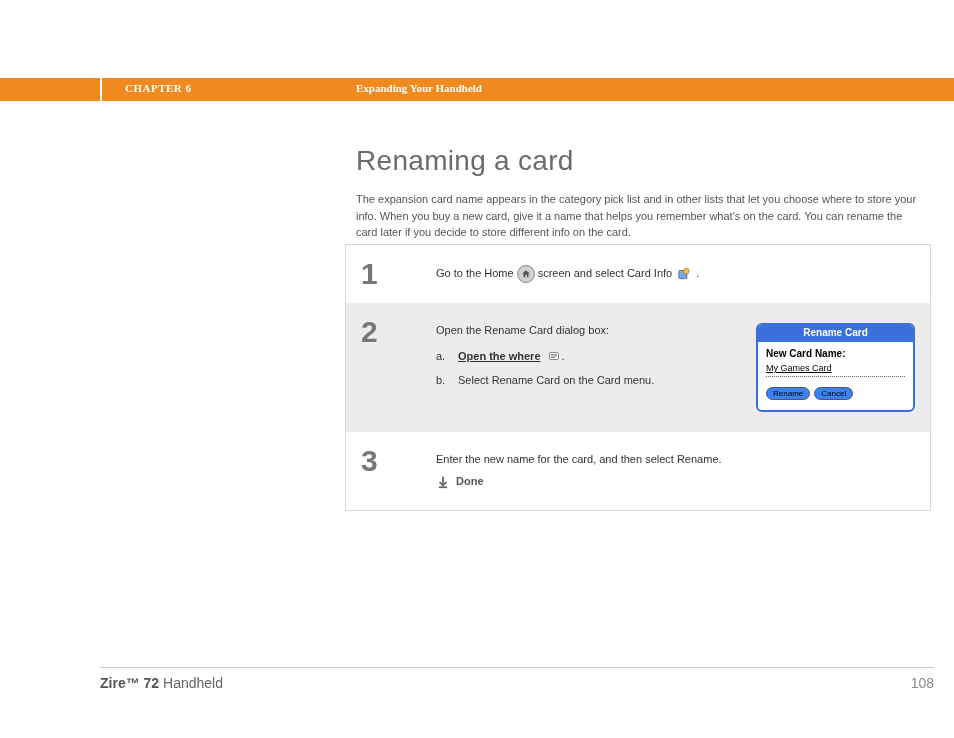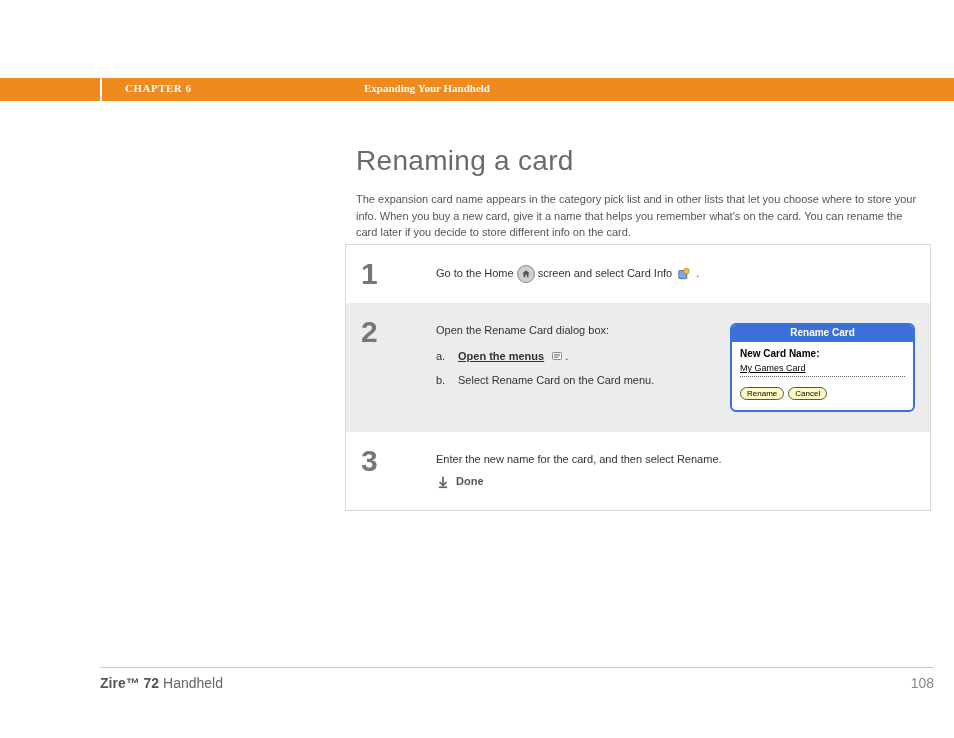--- a/index.html
+++ b/index.html
@@ -2,48 +2,48 @@
 <html><head>
 <meta charset="utf-8">
 <style>
   * { box-sizing: border-box; margin: 0; padding: 0; }
   html, body { width: 954px; height: 738px; font-family: Arial, Helvetica, sans-serif; background: #fff; color: #333; }
   .page { width: 954px; height: 738px; position: relative; }
   .header-bar { position: absolute; top: 78px; left: 0; width: 954px; height: 23px; font-family: Liberation Serif, serif; }
   .bar-orange1 { position: absolute; left: 0; top: 0; width: 100px; height: 23px; background: #f08a1e; }
   .bar-orange2 { position: absolute; left: 102px; top: 0; width: 852px; height: 23px; background: #f08a1e; }
   .chapter-label { position: absolute; left: 125px; top: 4px; color: #fff; font-weight: bold; font-size: 11px; letter-spacing: 0.5px; }
-  .section-label { position: absolute; left: 364px; top: 4px; color: #fff; font-weight: bold; font-size: 11px; }
+  .section-label { position: absolute; left: 356px; top: 4px; color: #fff; font-weight: bold; font-size: 11px; }
   .content { position: absolute; left: 356px; top: 145px; width: 565px; }
   .title { font-size: 28px; font-weight: normal; color: #6b6b6b; margin-bottom: 14px; letter-spacing: 0.3px; }
   .intro { font-size: 11px; line-height: 1.5; color: #555; }
   .steps-box { position: absolute; left: 345px; top: 244px; width: 586px; border: 1px solid #d8d8d8; }
   .step { display: flex; align-items: flex-start; }
   .step-light { background: #ffffff; }
   .step-dark { background: #ececec; }
   .step-num-col { width: 90px; padding: 14px 0 14px 15px; }
   .step-num { font-size: 30px; font-weight: bold; color: #777; line-height: 1; }
   .step-body { flex: 1; padding: 20px 15px 20px 0; font-size: 11px; color: #333; line-height: 1.45; display: flex; gap: 20px; justify-content: flex-end; }
   .step-text { flex: 1; }
   .step1-line { display: flex; align-items: center; flex-wrap: wrap; gap: 3px; }
   .icon-circle { display: inline-flex; align-items: center; justify-content: center; width: 18px; height: 18px; border-radius: 50%; background: #d0d0d0; border: 1px solid #888; vertical-align: middle; }
   .icon-circle svg { width: 10px; height: 10px; }
   .icon-card { display: inline-flex; width: 18px; height: 16px; align-items: center; justify-content: center; vertical-align: middle; }
   .sublist { margin-top: 10px; padding-left: 0; }
   .sub-item { display: flex; gap: 10px; margin-bottom: 8px; }
   .sub-letter { width: 12px; }
   .link-underline { font-weight: bold; text-decoration: underline; color: #333; }
   .menu-icon-wrap { display: inline-flex; width: 16px; height: 14px; align-items: center; justify-content: center; vertical-align: middle; margin-left: 2px; }
-  .dialog-mock { width: 185px; border: 2px solid #3b6fd9; border-radius: 6px; background: #fff; font-family: Verdana, sans-serif; overflow: hidden; flex-shrink: 0; align-self: flex-start; }
+  .dialog-mock { width: 159px; border: 2px solid #3b6fd9; border-radius: 6px; background: #fff; font-family: Verdana, sans-serif; overflow: hidden; flex-shrink: 0; align-self: flex-start; }
   .dialog-title { background: #3b6fd9; color: #fff; font-weight: bold; font-size: 10px; text-align: center; padding: 1px 0; }
   .dialog-body { padding: 5px 8px 10px 8px; border-radius: 10px; }
   .dialog-label { font-weight: bold; font-size: 10px; color: #000; margin-bottom: 1px; }
   .dialog-input { font-size: 9px; color: #000; border-bottom: 1px dotted #666; padding-bottom: 1px; margin-bottom: 10px; text-decoration: underline; }
   .dialog-btns { display: flex; gap: 4px; }
-  .pill-btn { font-size: 8px; border: 1px solid #555; border-radius: 8px; padding: 0px 6px; background: #fef9c3; color: #000; line-height: 1.4; }
+  .pill-btn { font-size: 8px; border: 1px solid #555; border-radius: 8px; padding: 0px 6px; background: #3b82f6; color: #000; line-height: 1.4; }
   .done-line { display: flex; align-items: center; gap: 6px; margin-top: 6px; }
   .done-icon { display: inline-flex; }
   .done-text { font-weight: bold; color: #555; font-size: 11px; }
   .footer-bar { position: absolute; left: 100px; bottom: 47px; width: 834px; border-top: 1px solid #c8c8c8; padding-top: 7px; display: flex; justify-content: space-between; font-size: 14px; color: #666; }
   .device-name .bold { font-weight: bold; color: #555; }
   .page-num { color: #888; }
 </style>
 </head>
 <body>
 
@@ -91,21 +91,21 @@
       <div class="step-num-col">
         <div class="step-num">2</div>
       </div>
       <div class="step-body">
         <div class="step-text">
           <div>Open the Rename Card dialog box:</div>
           <div class="sublist">
             <div class="sub-item">
               <span class="sub-letter">a.</span>
               <span>
-                <a class="link-underline">Open the menus</a>
+                <a class="link-underline">Open the where</a>
                 <span class="menu-icon-wrap">
                   <svg viewBox="0 0 24 24" width="14" height="12">
                     <rect x="3" y="3" width="18" height="14" rx="2" fill="#fff" stroke="#666" stroke-width="1.5"></rect>
                     <line x1="6" y1="7" x2="18" y2="7" stroke="#666" stroke-width="1.5"></line>
                     <line x1="6" y1="10" x2="18" y2="10" stroke="#666" stroke-width="1.5"></line>
                     <line x1="6" y1="13" x2="14" y2="13" stroke="#666" stroke-width="1.5"></line>
                   </svg>
                 </span><span>.</span>
               </span>
             </div>

